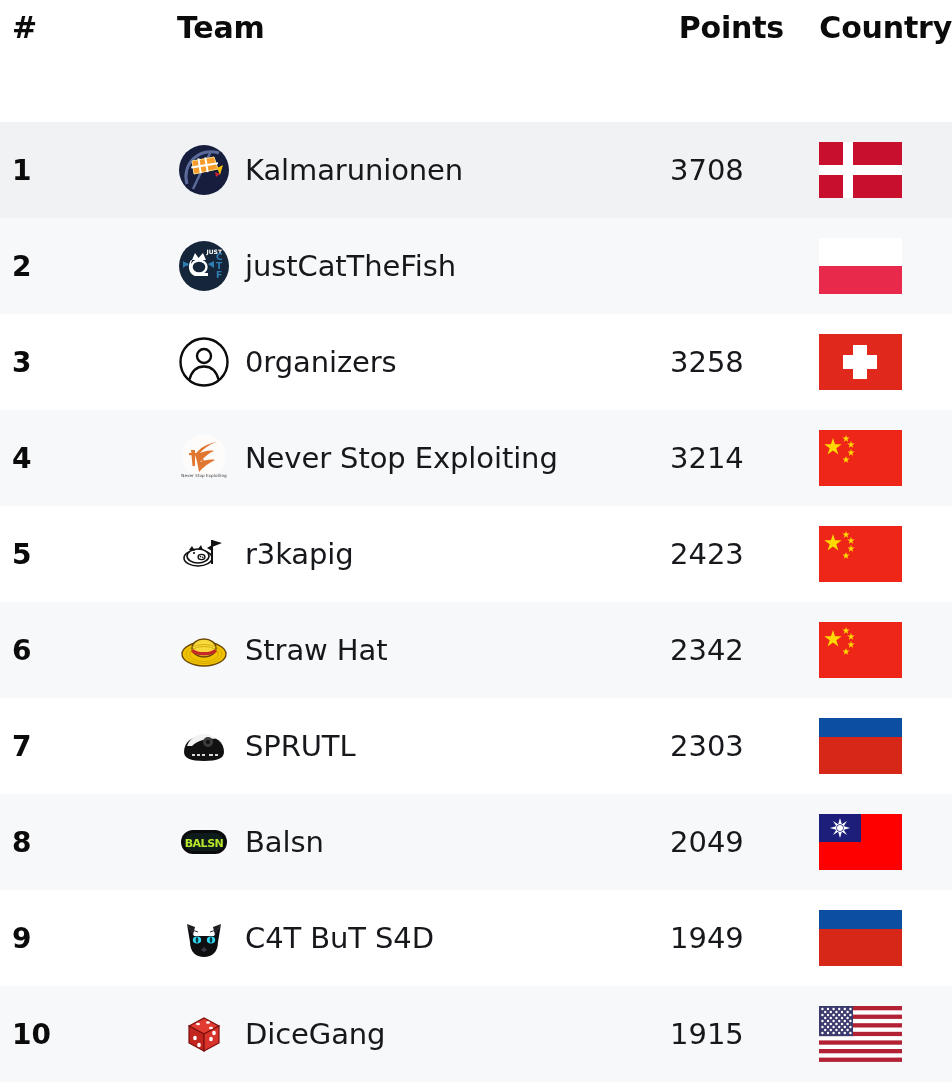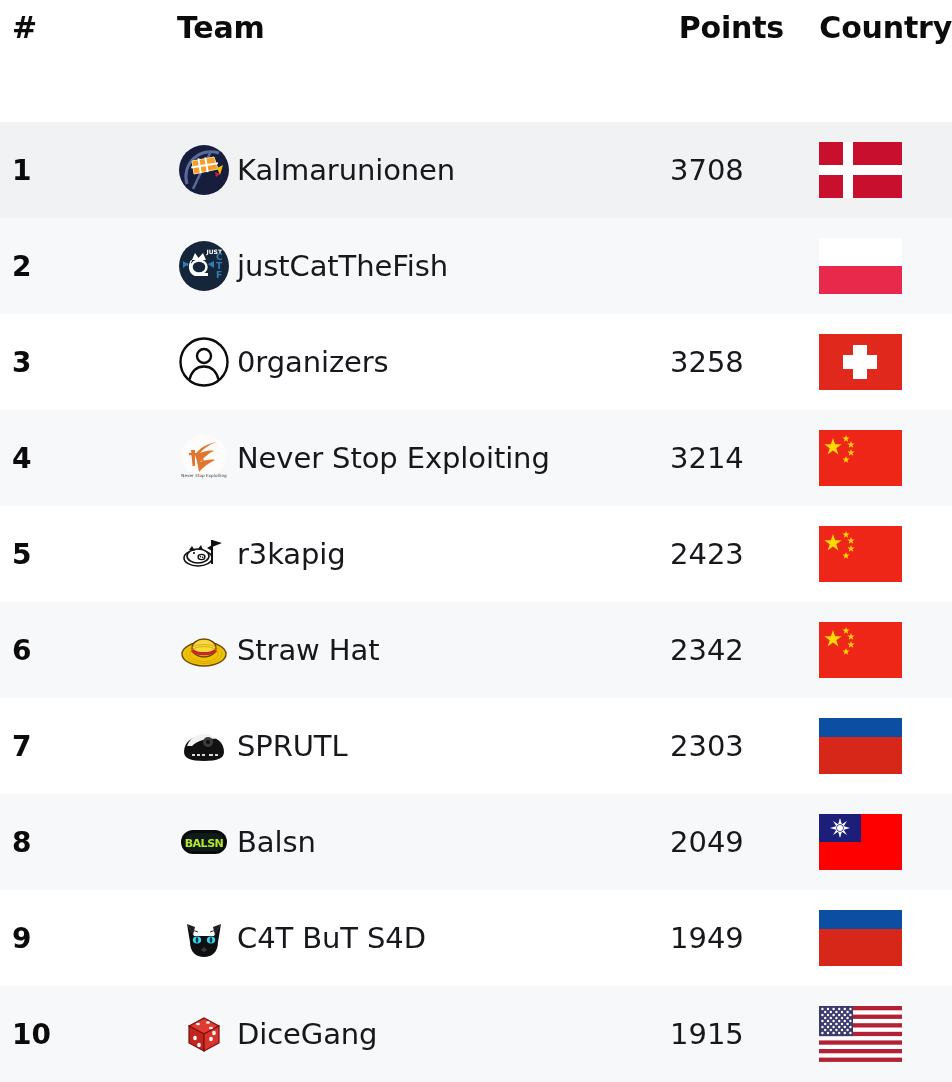--- a/index.html
+++ b/index.html
@@ -51,21 +51,21 @@
     width:177px; flex:0 0 177px;
     padding-left:12px;
     font-weight:700;
     font-size:28px;
     color:#0b0b0c;
   }
   .cell-team{
     flex:1 1 auto;
     display:flex;
     align-items:center;
-    gap:6px;
+    gap:14px;
     min-width:0;
   }
   .cell-team .tname{
     font-size:29px;
     font-weight:400;
     color:#16181c;
     letter-spacing:-0.1px;
     white-space:nowrap;
   }
   .cell-points{

